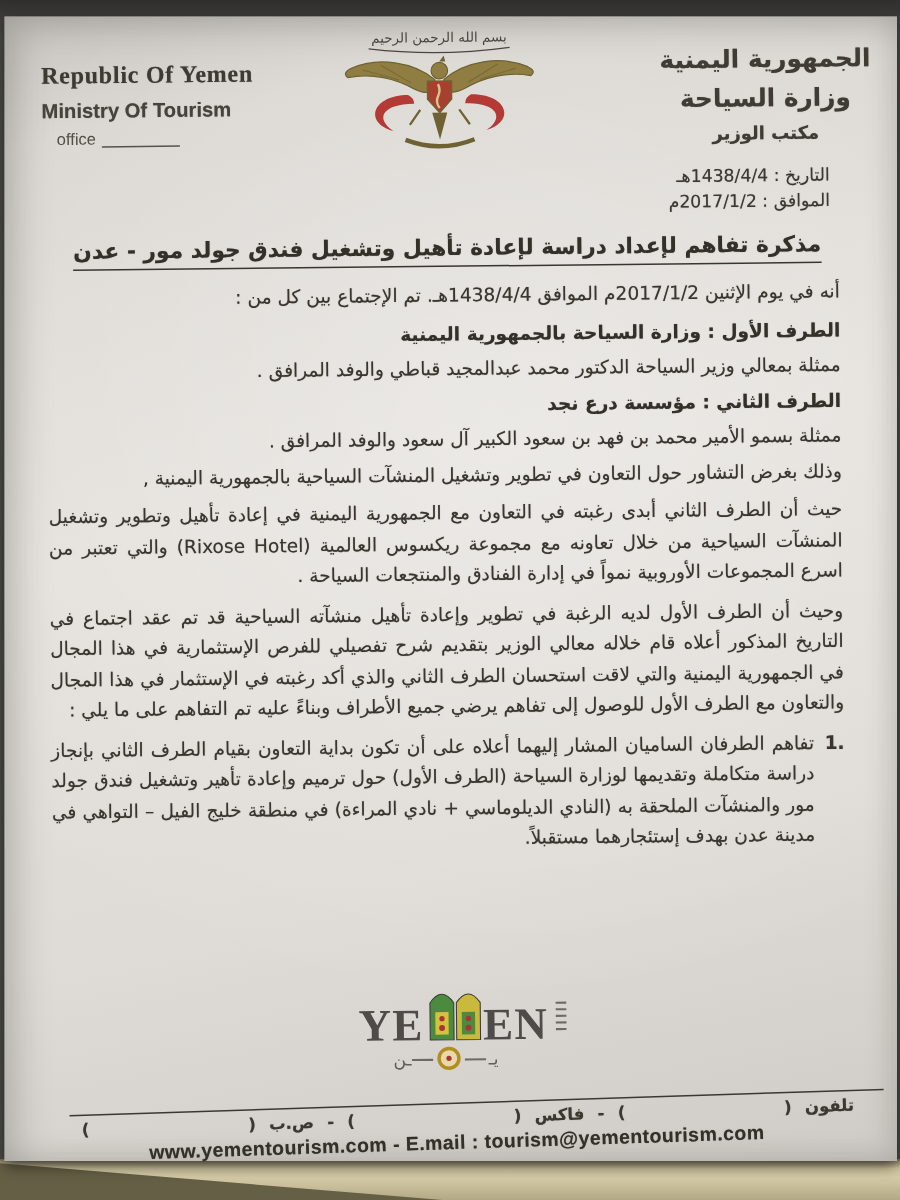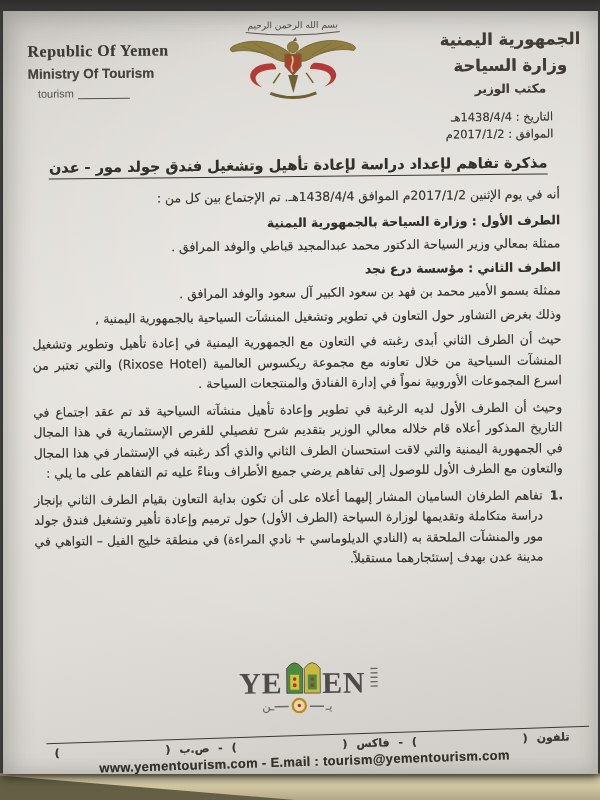--- a/index.html
+++ b/index.html
@@ -65,21 +65,21 @@
   <div class="desk-shadow"></div>
   <div class="desk-corner"></div>
 </div>
 
 <div class="paper">
   <div class="content">
 
     <div class="lh-en">
       <div class="l1 ink">Republic Of Yemen</div>
       <div class="l2 ink">Ministry Of Tourism</div>
-      <div class="l3"><span>tourism</span><span class="office-line"></span></div>
+      <div class="l3"><span>office</span><span class="office-line"></span></div>
     </div>
 
     <div class="emblem-wrap">
       <svg width="150" height="92" viewBox="0 0 150 92">
         <text x="75" y="11" text-anchor="middle" font-size="9" fill="#4a463e" font-family="DejaVu Sans">بسم الله الرحمن الرحيم</text>
         <path d="M28,15 Q75,21 122,15" stroke="#4a463e" stroke-width="0.9" fill="none"></path>
         <g fill="#8f7d42" stroke="#6e6233" stroke-width="0.8">
           <path d="M72,36 C58,24 34,20 16,28 Q10,31 14,34 C30,31 46,35 58,42 Q68,47 72,42 Z"></path>
           <path d="M78,36 C92,24 116,20 134,28 Q140,31 136,34 C120,31 104,35 92,42 Q82,47 78,42 Z"></path>
         </g>

